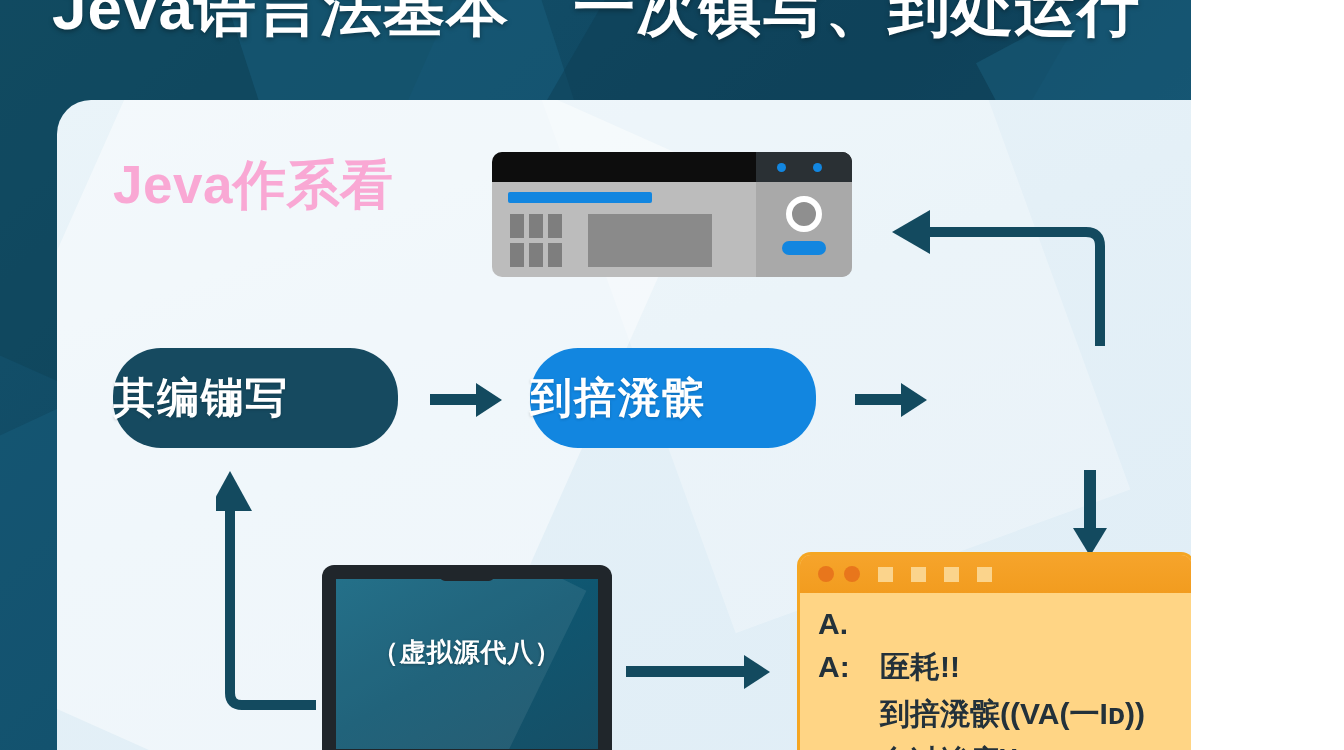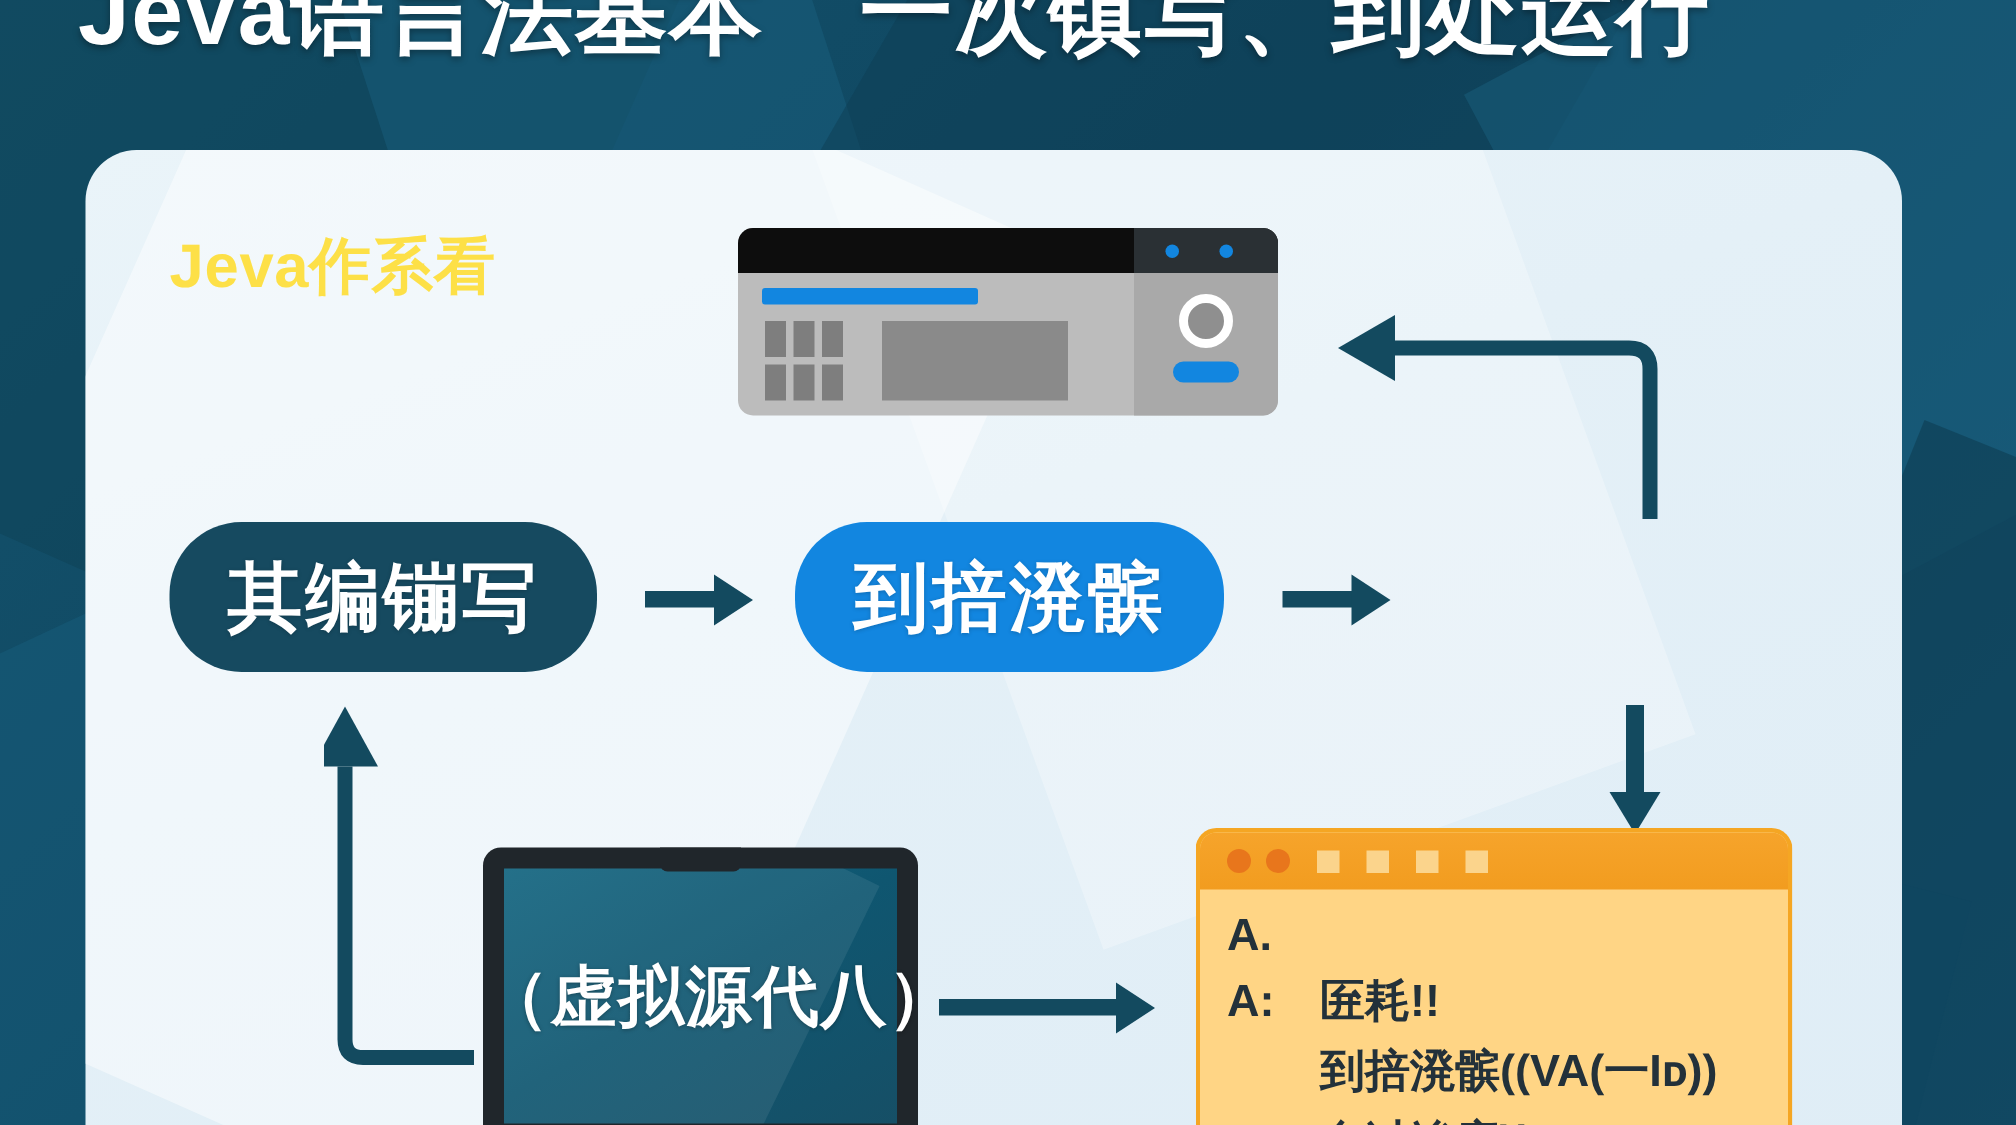--- a/index.html
+++ b/index.html
@@ -3,21 +3,21 @@
 <meta charset="utf-8">
 <style>
   * { box-sizing: border-box; margin: 0; padding: 0; }
   html, body {
     width: 1344px; height: 750px;
     overflow: hidden;
     font-family: "Liberation Sans", "DejaVu Sans", sans-serif;
   }
   #stage {
     position: relative;
-    width: 1344px; height: 750px;
+    width: 1191px; height: 750px;
     background: #13506a;
     overflow: hidden;
   }
   
   .facet { position: absolute; }
   .f1 { left:0; top:0; width:1344px; height:750px;
         background: linear-gradient(135deg,#14536d 0%,#0f4660 45%,#17597a 100%); }
   .f2 { left:-60px; top:-120px; width:430px; height:520px;
         background:#0e4358; transform: rotate(24deg); opacity:.55; }
   .f3 { left:250px; top:-180px; width:300px; height:460px;
@@ -64,21 +64,21 @@
   }
   #panel .shade2 {
     position:absolute; left:560px; top:-140px; width:420px; height:620px;
     background: rgba(255,255,255,.28);
     transform: rotate(-20deg);
   }
 
   
   #sect-label {
     position:absolute; left:113px; top:150px;
-    font-size: 41px; font-weight: bold; color:#fde047;
+    font-size: 53px; font-weight: bold; color:#f9a8d4;
     letter-spacing: .5px; white-space: nowrap;
     z-index: 6;
   }
 
   
   #server {
     position:absolute; left:492px; top:152px; width:360px; height:125px;
     z-index: 6;
   }
   #server .body {
@@ -119,22 +119,22 @@
     position:absolute; right:30px; top:44px; width:36px; height:36px;
     border-radius:50%; background:#8f8f8f; border: 6px solid #ffffff;
   }
   #server .pill {
     position:absolute; right:26px; bottom:22px; width:44px; height:14px;
     border-radius:7px; background:#1286e0;
   }
 
   
   .pill-node {
-    position:absolute; display:flex; align-items:center; justify-content:center;
-    border-radius: 48px; color:#ffffff; font-weight:bold; font-size:50px;
+    position:absolute; display:flex; align-items:center; 
+    border-radius: 48px; color:#ffffff; font-weight:bold; font-size:42px;
     letter-spacing: 2px; white-space: nowrap; z-index: 6;
     text-shadow: 0 1px 3px rgba(0,0,0,.2);
   }
   #pill-source { left:113px; top:348px; width:285px; height:100px; background:#164a60; }
   #pill-compile { left:530px; top:348px; width:286px; height:100px; background:#1286e0; }
   #pill-machine { left:955px; top:348px; width:270px; height:100px; background:#1286e0; }
 
   
   .h-arrow { position:absolute; z-index:6; }
   .h-arrow .shaft { position:absolute; left:0; top:11px; height:11px;
@@ -174,21 +174,21 @@
   #laptop .screen .gloss {
     position:absolute; left:-60px; top:-60px; width:230px; height:420px;
     background: rgba(255,255,255,.08); transform: rotate(26deg);
   }
   #laptop .notch {
     position:absolute; left:50%; top:0; transform: translateX(-50%);
     width:54px; height:16px; background:#20262b; border-radius: 0 0 5px 5px; z-index:3;
   }
   #laptop .label {
     position:absolute; left:0; right:0; top:70px; text-align:center;
-    color:#ffffff; font-weight:bold; font-size:44px; letter-spacing:1px;
+    color:#ffffff; font-weight:bold; font-size:26px; letter-spacing:1px;
     white-space: nowrap; z-index:4;
     text-shadow: 0 1px 3px rgba(0,0,0,.3);
   }
 
   
   #codewin {
     position:absolute; left:797px; top:552px; width:398px; height:200px;
     background:#ffd585; border-radius: 14px 14px 0 0; overflow:hidden; z-index:6;
     border: 3px solid #f5a623; border-bottom: none;
   }

